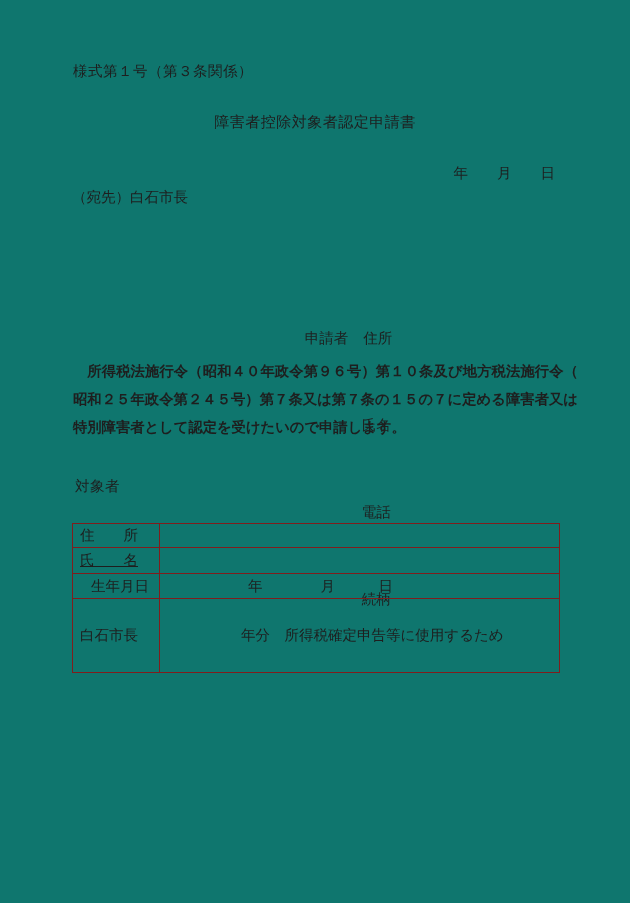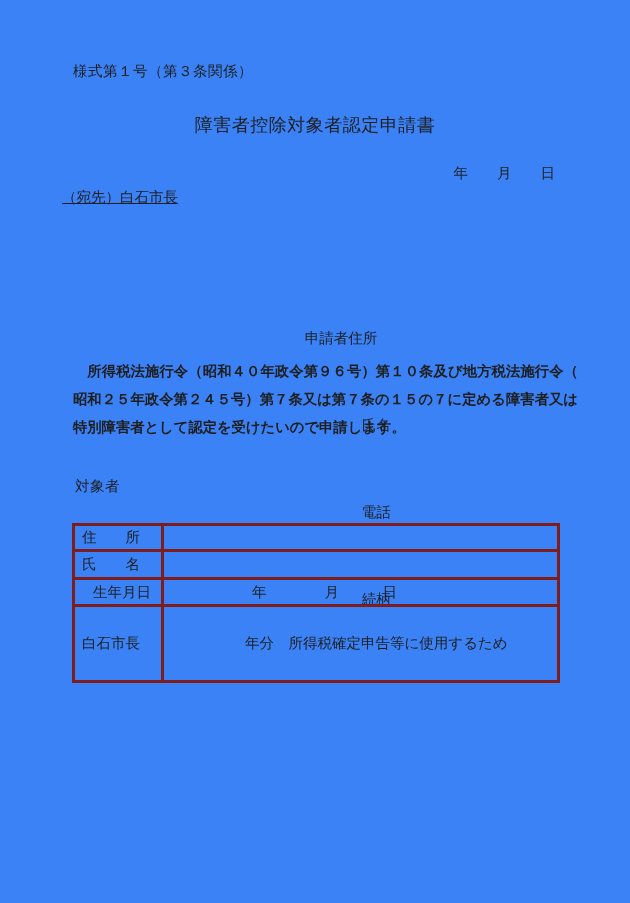--- a/index.html
+++ b/index.html
@@ -1,65 +1,64 @@
 <!DOCTYPE html>
 <html lang="ja"><head>
 <meta charset="utf-8">
 <style>
   html, body { margin: 0; padding: 0; background: #ffffff; }
   .page {
     position: relative;
     width: 630px;
     height: 903px;
-    background: #3b82f6;
+    background: #0f766e;
     font-family: "Liberation Serif", "DejaVu Serif", serif;
     font-size: 14.5px;
     color: #1e1e1e;
     overflow: hidden;
   }
   .form-number {
     position: absolute;
     left: 73px;
     top: 62px;
     letter-spacing: 0.5px;
     white-space: pre;
   }
   .doc-title {
     position: absolute;
     left: 0;
     top: 113px;
     width: 100%;
     text-align: center;
-    font-size: 18px;
+    font-size: 15px;
     font-weight: normal;
     margin: 0;
     letter-spacing: 0.5px;
   }
   .date-line {
     position: absolute;
     top: 164px;
     right: 75px;
     white-space: pre;
   }
   .addressee {
     position: absolute;
-    left: 62px;
+    left: 72px;
     top: 188px;
     white-space: pre;
-    text-decoration: underline;
   }
   .applicant {
     position: absolute;
     left: 283px;
     top: 237px;
     line-height: 29px;
     white-space: pre;
   }
   .app-row { height: 29px; }
-  .app-row .app-field { margin-left: 0; }
+  .app-row .app-field { margin-left: 15px; }
   .app-row.indent { padding-left: 57px; }
   .app-row.indent .app-field { margin-left: 0; }
   .body-text {
     position: absolute;
     left: 73px;
     top: 357px;
     width: 505px;
     font-size: 14.3px;
     line-height: 28px;
     text-align: justify;
@@ -77,31 +76,31 @@
     position: absolute;
     left: 72px;
     top: 523px;
     width: 488px;
     border-collapse: collapse;
     table-layout: fixed;
     font-size: 14.5px;
     color: #1e1e1e;
   }
   .target-table th, .target-table td {
-    border: 3px solid #7f1d1d;
+    border: 1px solid #7f1d1d;
     font-weight: normal;
     text-align: left;
     vertical-align: middle;
     padding: 0;
     white-space: pre;
     overflow: hidden;
   }
   .target-table th { width: 79px; padding-left: 7px; }
   .row-address th, .row-address td { height: 23px; }
-  .row-name th, .row-name td { height: 25px; }
+  .row-name th, .row-name td { height: 25px; text-decoration: underline; }
   .row-birth th, .row-birth td { height: 24px; padding-left: 18px; }
   .row-reason th, .row-reason td { height: 73px; }
   td.birth-value { padding-left: 88px; }
   td.reason-value { padding-left: 81px; }
 </style>
 </head>
 <body>
 
 <div class="page">
 

